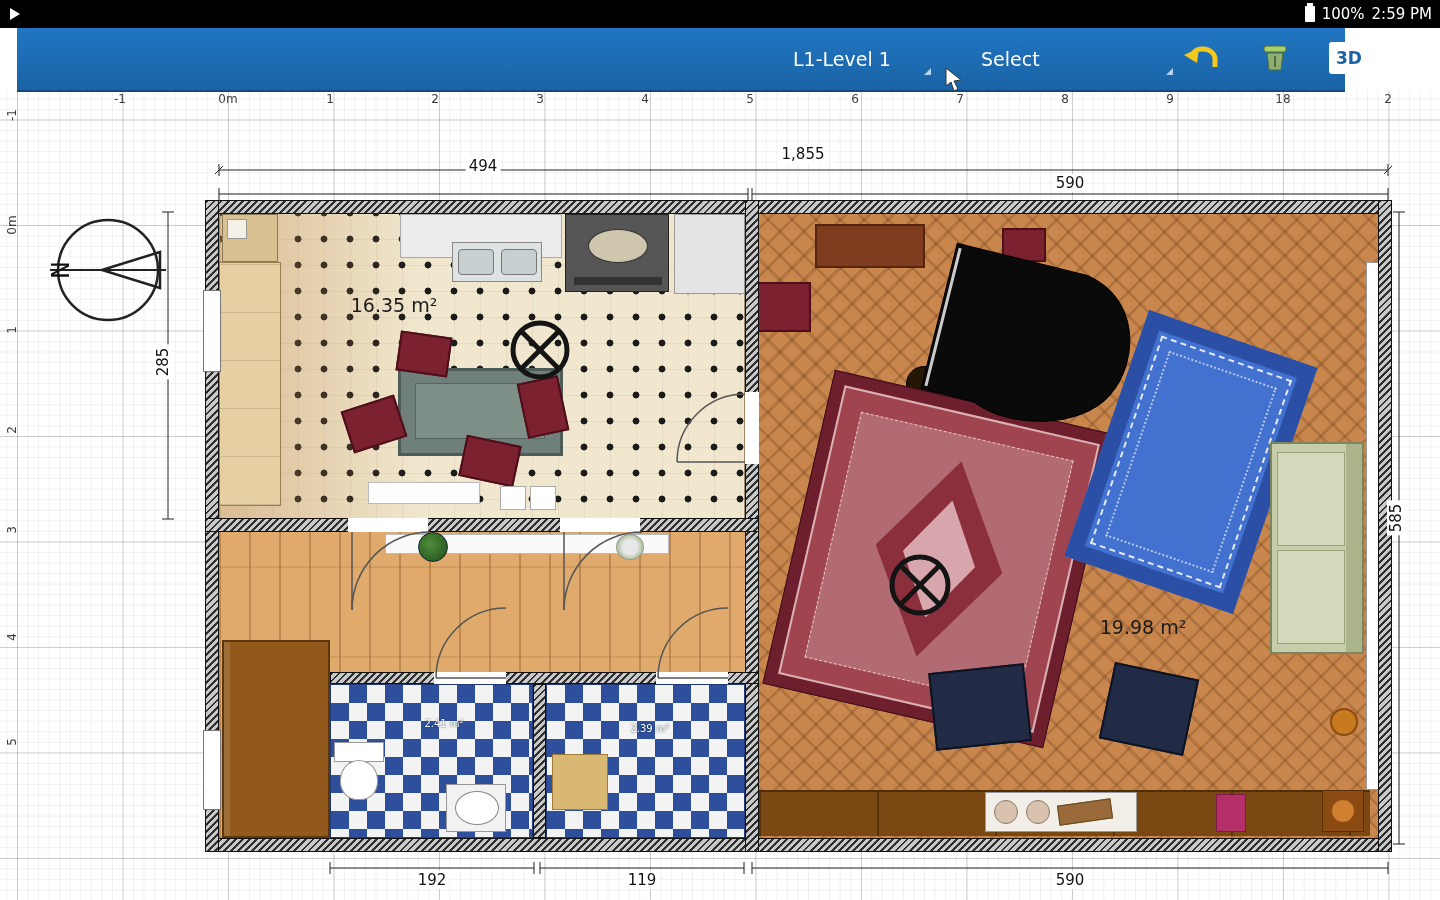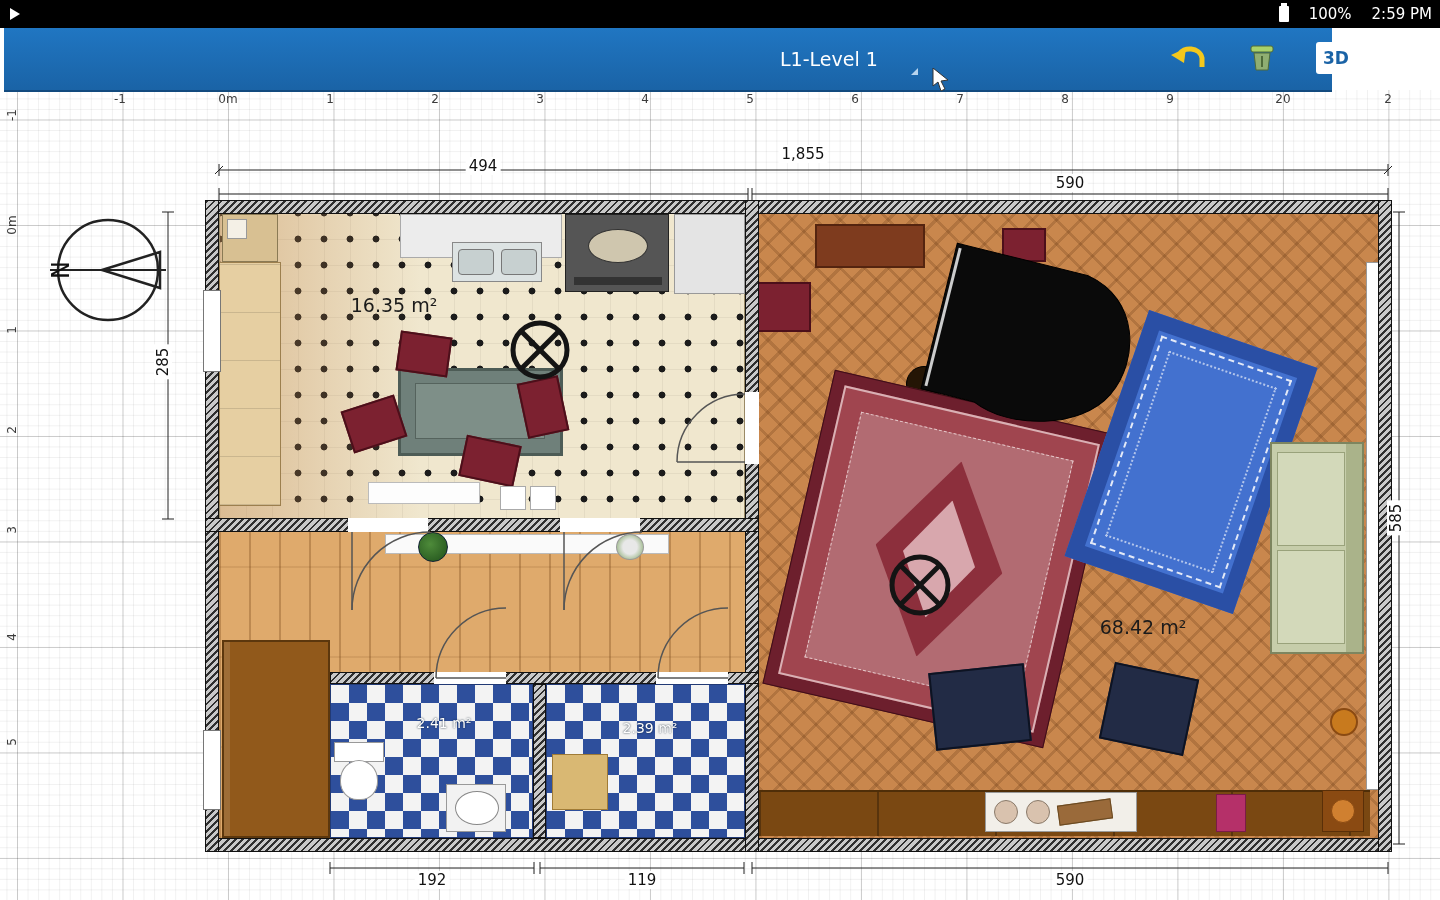--- a/index.html
+++ b/index.html
@@ -2,27 +2,27 @@
 <html><head>
 <meta charset="utf-8">
 <style>
   html,body{margin:0;padding:0}
   body{width:1440px;height:900px;overflow:hidden;background:#fff;font-family:"DejaVu Sans",sans-serif}
   .abs{position:absolute}
   #screen{position:relative;width:1440px;height:900px}
 
   
   #statusbar{position:absolute;left:0;top:0;width:1440px;height:28px;background:#000;color:#fff;z-index:50}
-  #statusbar .right{position:absolute;right:8px;top:0;height:28px;display:flex;align-items:center;gap:20px;font-size:15px}
+  #statusbar .right{position:absolute;right:8px;top:0;height:28px;display:flex;align-items:center;gap:7px;font-size:15px}
   .tri-icon{width:0;height:0;border-top:6px solid transparent;border-bottom:6px solid transparent;border-left:10px solid #fff;position:absolute;left:10px;top:8px}
   .battery{position:relative;width:10px;height:16px;background:#fff;border-radius:1px}
   .battery::before{content:"";position:absolute;left:2px;top:-3px;width:6px;height:3px;background:#fff}
 
   
-  #toolbar{position:absolute;left:4px;top:28px;width:1328px;height:62px;background:linear-gradient(#2076c2,#1a63a6);border-bottom:2px solid #124a7e;z-index:49}
+  #toolbar{position:absolute;left:17px;top:28px;width:1328px;height:62px;background:linear-gradient(#2076c2,#1a63a6);border-bottom:2px solid #124a7e;z-index:49}
   .spinner{position:absolute;color:#fff;font-size:19px;display:flex;align-items:center;padding-left:6px}
   .spinner::after{content:"";position:absolute;right:0;bottom:2px;width:0;height:0;border-left:7px solid transparent;border-bottom:7px solid #b7d4ee}
   .toolbtn{position:absolute;width:44px;height:42px;top:9px;display:flex;align-items:center;justify-content:center;border-radius:4px}
   #btn-3d{position:absolute;left:1312px;top:14px;width:40px;height:32px;background:#fff;border-radius:3px;color:#1a63a6;font-weight:bold;font-size:17px;display:flex;align-items:center;justify-content:center}
   .dots{display:flex;flex-direction:column;gap:4px}
   .dots i{width:5px;height:5px;border-radius:50%;background:#fff}
 
   
   #canvas{position:absolute;left:0;top:90px;width:1440px;height:810px;background-color:#fff;
     background-image:
@@ -70,21 +70,21 @@
   .rug-blue .inner{position:absolute;left:4px;top:4px;right:4px;bottom:4px;border:2px dashed rgba(255,255,255,.85)}
   .rug-blue .inner2{position:absolute;left:16px;top:16px;right:16px;bottom:16px;border:2px dotted rgba(255,255,255,.6)}
   .sofa{background:#c6cdaa;border:2px solid #7d855f}
   .sofa .back{position:absolute;right:0;top:0;width:16px;height:100%;background:#aab38a}
   .sofa .cush{position:absolute;left:5px;width:66px;height:92px;background:#d3d9ba;border:1px solid #99a27b}
   .ottoman{background:#222b45;border:2px solid #0d1322}
   .shelf-line{background-image:repeating-linear-gradient(90deg, rgba(0,0,0,.28) 0 2px, transparent 2px 118px)}
 
   
   .arealabel{position:absolute;transform:translate(-50%,-50%);font-size:19px;color:#1b1b1b;white-space:nowrap}
-  .arealabel.small{font-size:14px;color:#fff;text-shadow:0 0 2px #123}
+  .arealabel.small{font-size:10px;color:#fff;text-shadow:0 0 2px #123}
   .dimlabel{position:absolute;transform:translate(-50%,-50%);background:#fff;padding:0 3px;font-size:15px;color:#111;white-space:nowrap}
   .dimlabel.vert{transform:translate(-50%,-50%) rotate(-90deg)}
   svg.overlay{position:absolute;left:0;top:0;pointer-events:none}
 </style>
 </head>
 <body>
 
 <div id="screen">
 
   <div id="statusbar">
@@ -96,20 +96,23 @@
     </div>
   </div>
 
   <div id="toolbar">
     <div class="spinner" style="left:770px;top:13px;width:138px;height:36px">
       <span>L1-Level 1</span>
     </div>
     <svg class="abs" style="left:928px;top:40px" width="22" height="26" viewBox="0 0 22 26">
       <polygon points="1,0 16,12 9,13 13,21 9,23 6,14 1,18" fill="#fff" stroke="#333" stroke-width="1"></polygon>
     </svg>
+    <div class="spinner" style="left:958px;top:13px;width:192px;height:36px">
+      <span>Select</span>
+    </div>
     <div class="toolbtn" style="left:1163px">
       <svg width="36" height="30" viewBox="0 0 36 30">
         <path d="M8 12 C 12 3, 29 4, 31 15 L 31 24" fill="none" stroke="#f4c81d" stroke-width="5"></path>
         <polygon points="0,12 15,5 13,20" fill="#f4c81d"></polygon>
       </svg>
     </div>
     <div class="toolbtn" style="left:1236px">
       <svg width="30" height="30" viewBox="0 0 30 30">
         <rect x="4" y="3" width="22" height="6" rx="2" fill="#a8d16a" stroke="#4e6b3a"></rect>
         <path d="M7 10 L23 10 L21 27 L9 27 Z" fill="#8fae72" stroke="#4e6b3a"></path>
@@ -134,21 +137,21 @@
     <span class="rlabel" style="left:228px">0m</span>
     <span class="rlabel" style="left:330px">1</span>
     <span class="rlabel" style="left:435px">2</span>
     <span class="rlabel" style="left:540px">3</span>
     <span class="rlabel" style="left:645px">4</span>
     <span class="rlabel" style="left:750px">5</span>
     <span class="rlabel" style="left:855px">6</span>
     <span class="rlabel" style="left:960px">7</span>
     <span class="rlabel" style="left:1065px">8</span>
     <span class="rlabel" style="left:1170px">9</span>
-    <span class="rlabel" style="left:1283px">20</span>
+    <span class="rlabel" style="left:1283px">18</span>
     <span class="rlabel" style="left:1388px">2</span>
 
     <span class="rlabel-v" style="top:25px">-1</span>
     <span class="rlabel-v" style="top:135px">0m</span>
     <span class="rlabel-v" style="top:240px">1</span>
     <span class="rlabel-v" style="top:340px">2</span>
     <span class="rlabel-v" style="top:440px">3</span>
     <span class="rlabel-v" style="top:547px">4</span>
     <span class="rlabel-v" style="top:652px">5</span>
 
@@ -325,18 +328,18 @@
     <span class="dimlabel" style="left:803px;top:64px">1,855</span>
     <span class="dimlabel" style="left:483px;top:76px">494</span>
     <span class="dimlabel" style="left:1070px;top:93px">590</span>
     <span class="dimlabel vert" style="left:163px;top:272px">285</span>
     <span class="dimlabel vert" style="left:1396px;top:428px">585</span>
     <span class="dimlabel" style="left:432px;top:790px">192</span>
     <span class="dimlabel" style="left:642px;top:790px">119</span>
     <span class="dimlabel" style="left:1070px;top:790px">590</span>
 
     <span class="arealabel" style="left:394px;top:215px">16.35 m²</span>
-    <span class="arealabel" style="left:1143px;top:537px">68.42 m²</span>
+    <span class="arealabel" style="left:1143px;top:537px">19.98 m²</span>
     <span class="arealabel small" style="left:444px;top:633px">2.41 m²</span>
     <span class="arealabel small" style="left:650px;top:638px">2.39 m²</span>
 
   </div>
 </div>
 
 </body></html>

